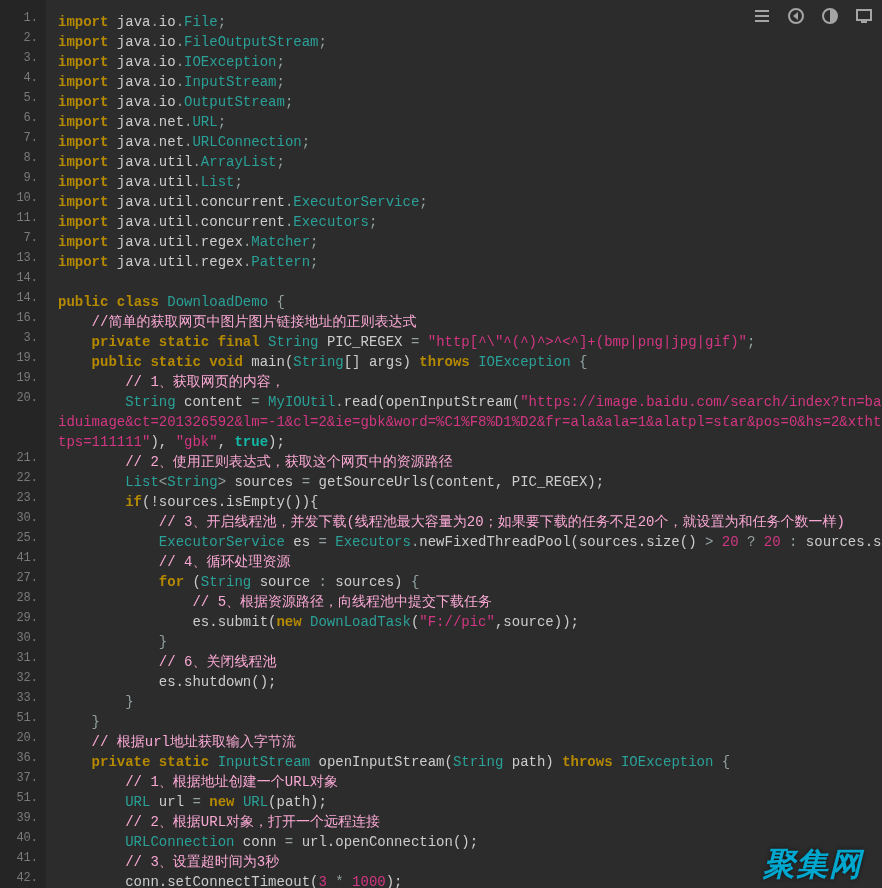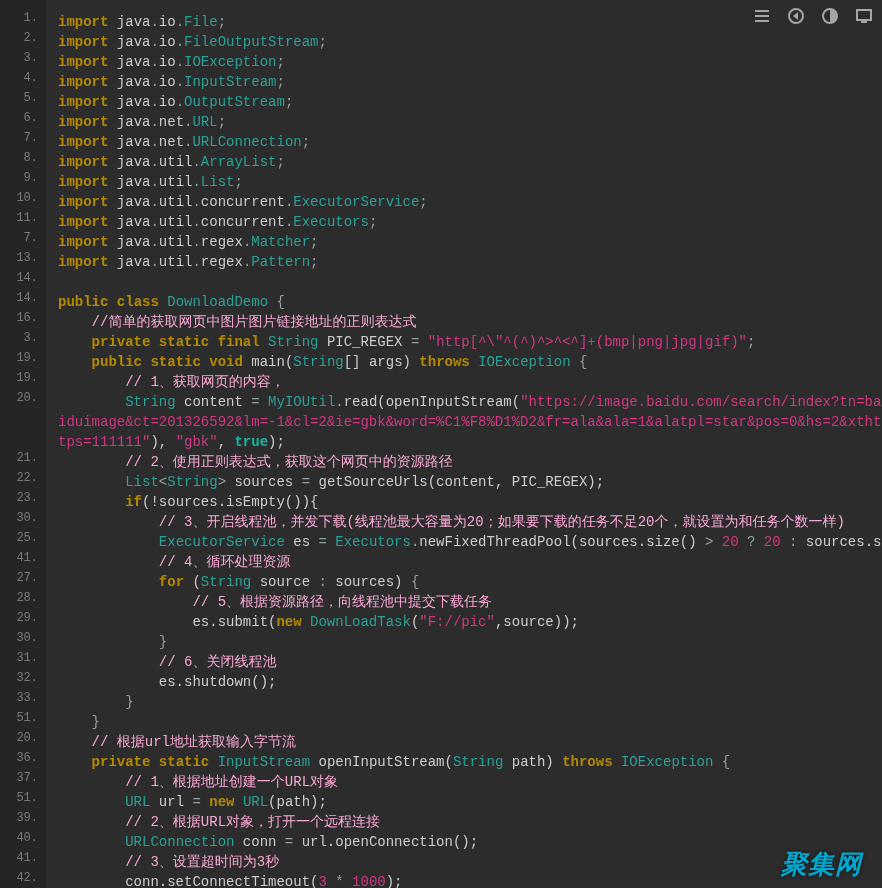--- a/index.html
+++ b/index.html
@@ -56,21 +56,21 @@
   }
   .tb-icon { width: 16px; height: 16px; display: flex; align-items: center; justify-content: center; cursor: pointer; }
   .tb-icon svg { fill: #a5a5a5; }
   .watermark {
     position: absolute;
     right: 20px;
     bottom: 14px;
     font-weight: bold;
     font-style: italic;
     color: #00a8d0;
-    font-size: 26px;
+    font-size: 32px;
     font-family: "Microsoft YaHei", SimHei, sans-serif;
     text-shadow: 0 0 4px rgba(0,0,0,.6);
     letter-spacing: 1px;
   }
   
   .kw { color: #b58900; font-weight: bold; }
   .cls { color: #2aa198; }                        
   .str { color: #d33682; }                        
   .num { color: #d33682; }
   .cmt { color: #f9a8d4; }

